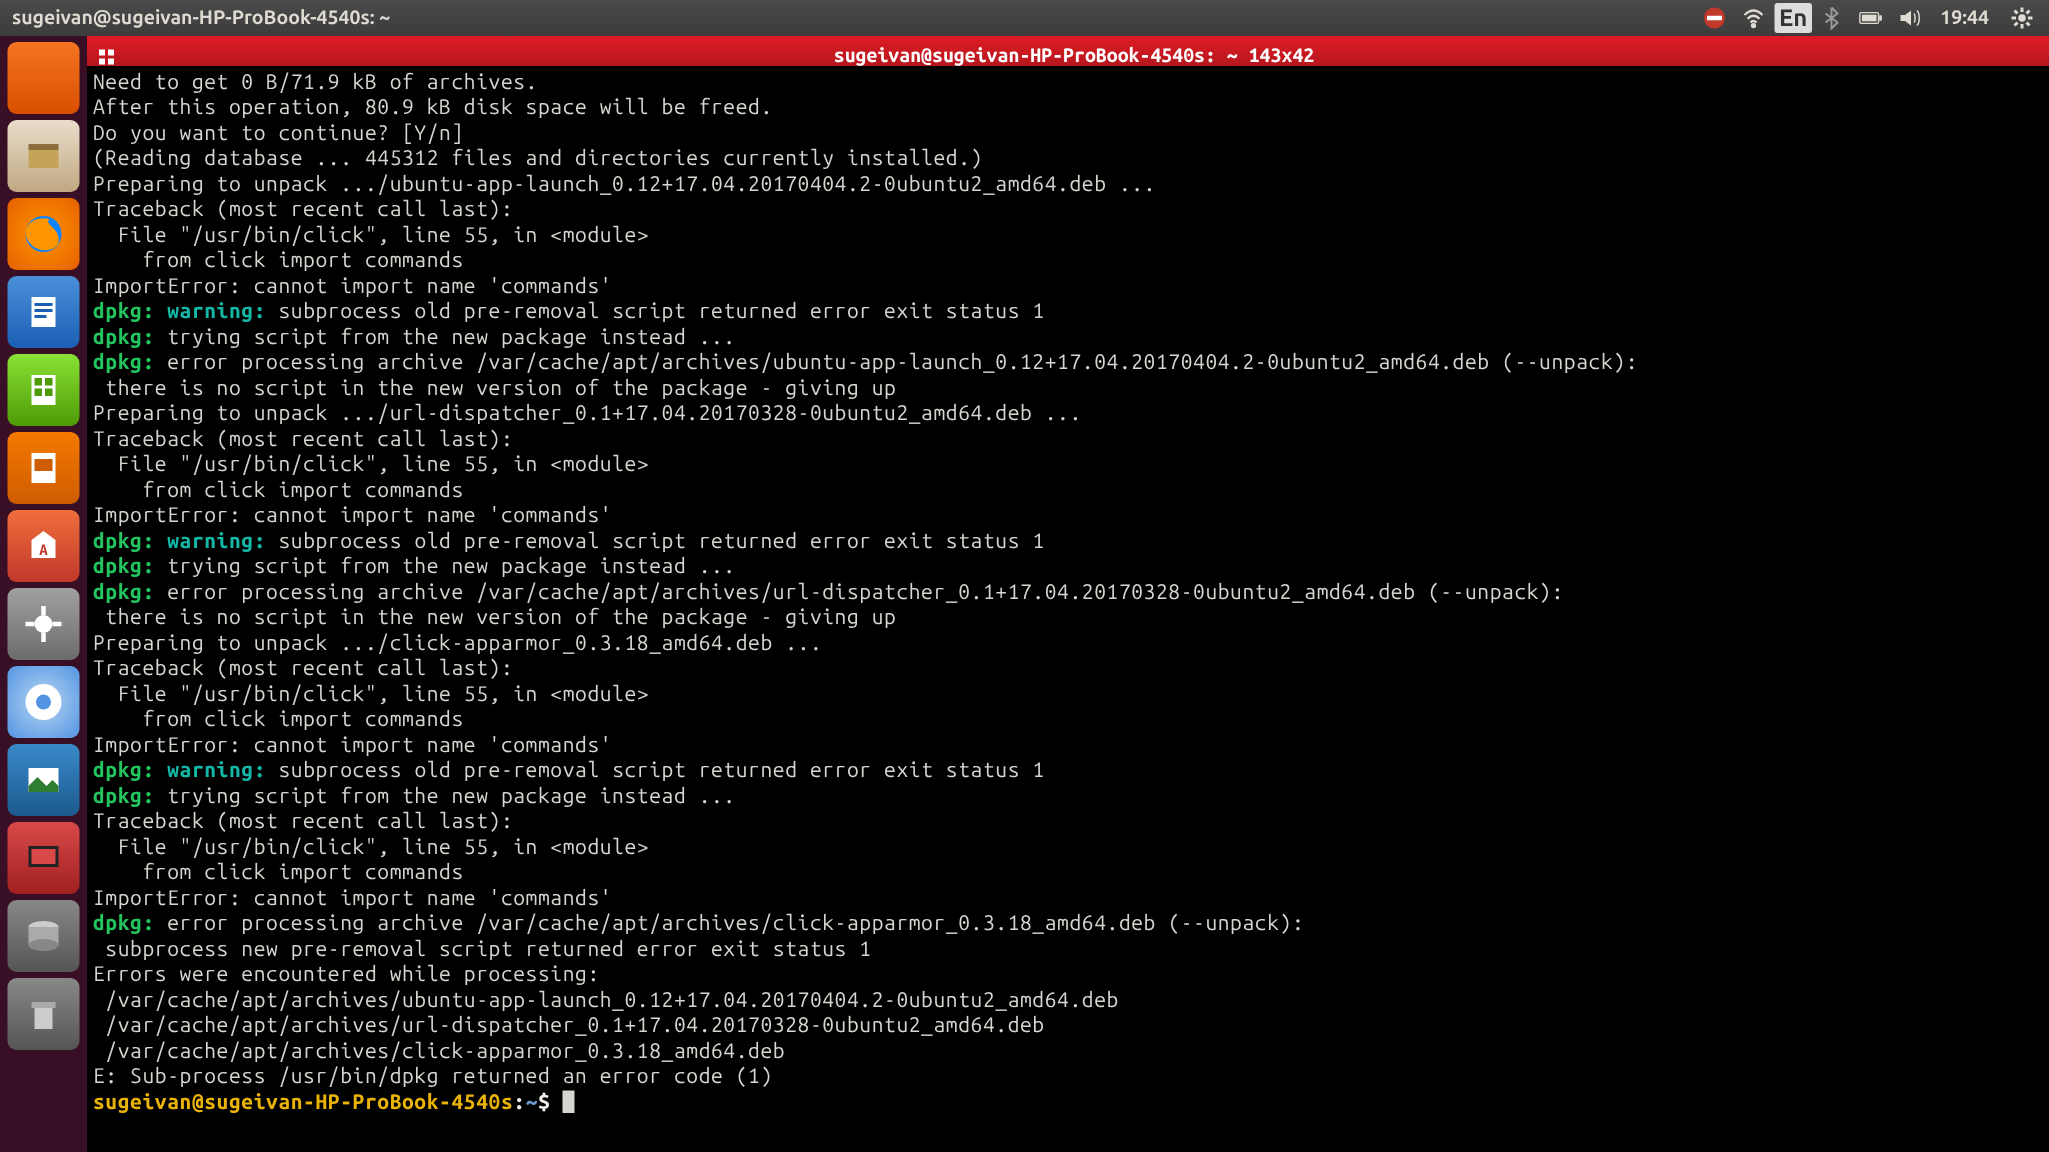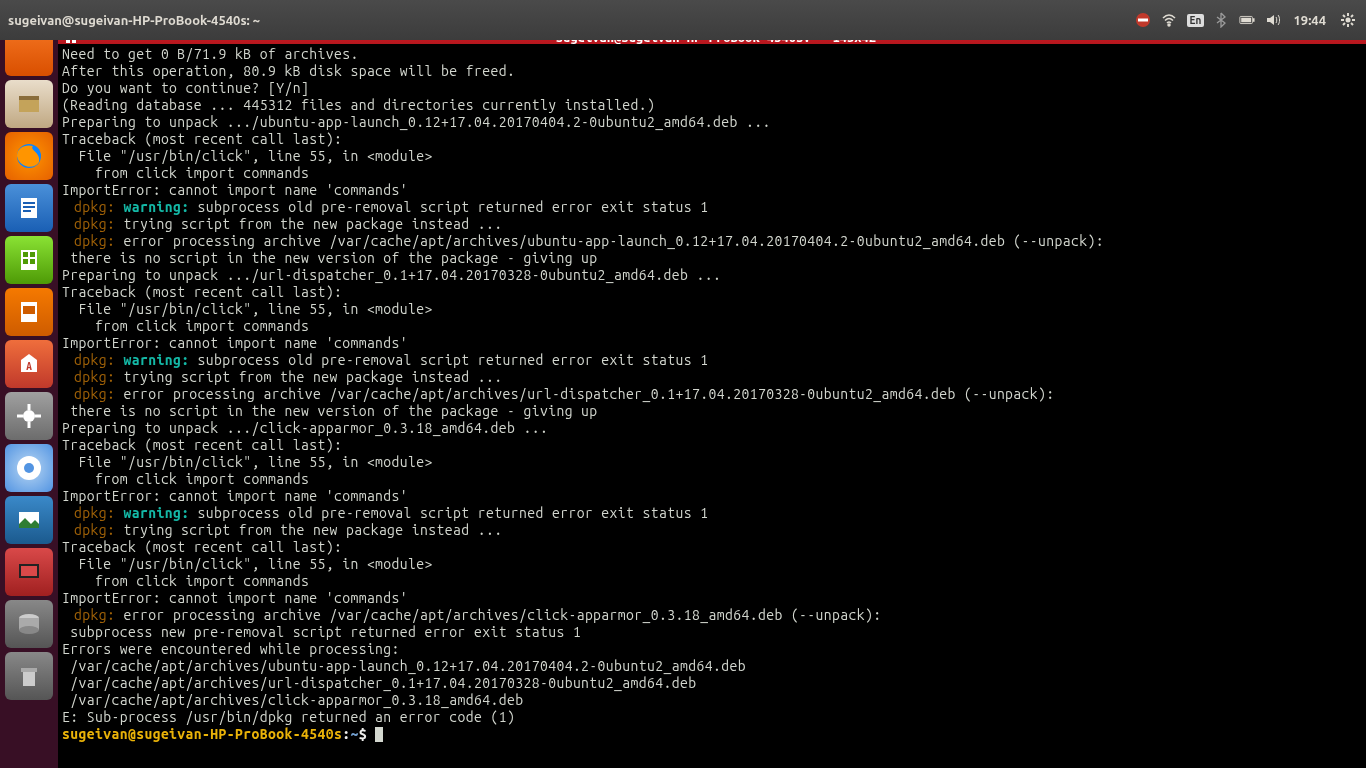--- a/index.html
+++ b/index.html
@@ -1,25 +1,25 @@
 <!DOCTYPE html>
 <html><head>
   <meta charset="utf-8">
   <style>
     * { margin: 0; padding: 0; box-sizing: border-box; }
     body { width: 1366px; height: 768px; background: #2c001e; font-family: "Ubuntu Mono", monospace; overflow: hidden; position: relative; }
     
     
-    .top-panel { position: absolute; top: 0; left: 0; right: 0; height: 40px; background: linear-gradient(#4a4a4a, #3c3c3c); display: flex; align-items: center; color: #dfdbd2; font-family: Ubuntu, sans-serif; font-size: 13px; padding: 0 8px; z-index: 100; }
+    .top-panel { position: absolute; top: 0; left: 0; right: 0; height: 24px; background: linear-gradient(#4a4a4a, #3c3c3c); display: flex; align-items: center; color: #dfdbd2; font-family: Ubuntu, sans-serif; font-size: 13px; padding: 0 8px; z-index: 100; }
     .top-panel .window-title { font-weight: bold; }
     .top-panel .spacer { flex: 1; }
     .tray-item { margin-left: 6px; display: inline-flex; align-items: center; justify-content: center; width: 20px; height: 20px; }
     .tray-item svg { width: 16px; height: 16px; }
     .tray-time { margin: 0 6px 0 10px; font-weight: bold; }
-    .lang-indicator { font-size: 10px; font-weight: bold; background: #ddd; color:#333; border-radius: 2px; padding: 1px 3px; }
+    .lang-indicator { font-size: 16px; font-weight: bold; background: #ddd; color:#333; border-radius: 2px; padding: 1px 3px; }
 
     
     .launcher { position: absolute; top: 24px; left: 0; width: 58px; bottom: 0; background: rgba(60, 20, 40, 0.75); display: flex; flex-direction: column; align-items: center; padding-top: 4px; gap: 4px; z-index: 50; }
     .launcher-item { width: 48px; height: 48px; border-radius: 6px; background: rgba(255,255,255,0.12); display: flex; align-items: center; justify-content: center; }
     .launcher-item svg { width: 32px; height: 32px; }
     .launcher-item.ubuntu { background: linear-gradient(#f47421,#d94f00); }
     .launcher-item.files { background: linear-gradient(#e9ddca,#c0a882); }
     .launcher-item.firefox { background: radial-gradient(#ff9500,#e66000); }
     .launcher-item.writer { background: linear-gradient(#4a90d9,#1a5fb4); }
     .launcher-item.calc { background: linear-gradient(#8ae234,#4e9a06); }
@@ -33,21 +33,21 @@
     .launcher-item.trash { background: linear-gradient(#888,#555); }
 
     
     .terminal-window { position: absolute; top: 24px; left: 58px; right: 0; bottom: 0; background: #000; display: flex; flex-direction: column; }
     .terminal-titlebar { height: 20px; background: linear-gradient(#e01b24, #b5171e); display: flex; align-items: flex-end; color: #fff; font-family: "Ubuntu Mono", monospace; font-size: 13px; }
     .terminal-titlebar .tb-icon { width: 18px; display: flex; justify-content: center; margin: 0 4px; }
     .terminal-titlebar .tb-title { flex: 1; text-align: center; font-weight: bold; }
     
     .terminal-content { flex: 1; background: #000; padding: 2px 4px; font-family: "Ubuntu Mono", monospace; font-size: 14px; line-height: 17px; color: #d3d7cf; white-space: pre; overflow: hidden; letter-spacing: 0.4px; border-radius: 18px; }
     .terminal-content .line { white-space: pre; }
-    .bold-white { color: #a16207; font-weight: normal; margin-left: 12px; }
+    .bold-white { color: #22c55e; font-weight: bold; }
     .bold-yellow { color: #14b8a6; font-weight: bold; }
     .prompt-user { color: #eab308; font-weight: bold; }
     .prompt-path { color: #729fcf; font-weight: bold; }
     .prompt-sep { color: #eeeeec; font-weight: bold; }
     .cursor { display: inline-block; width: 8px; height: 15px; background: #d3d7cf; vertical-align: text-bottom; }
   </style>
 </head>
 <body>
 
 <div class="top-panel">

